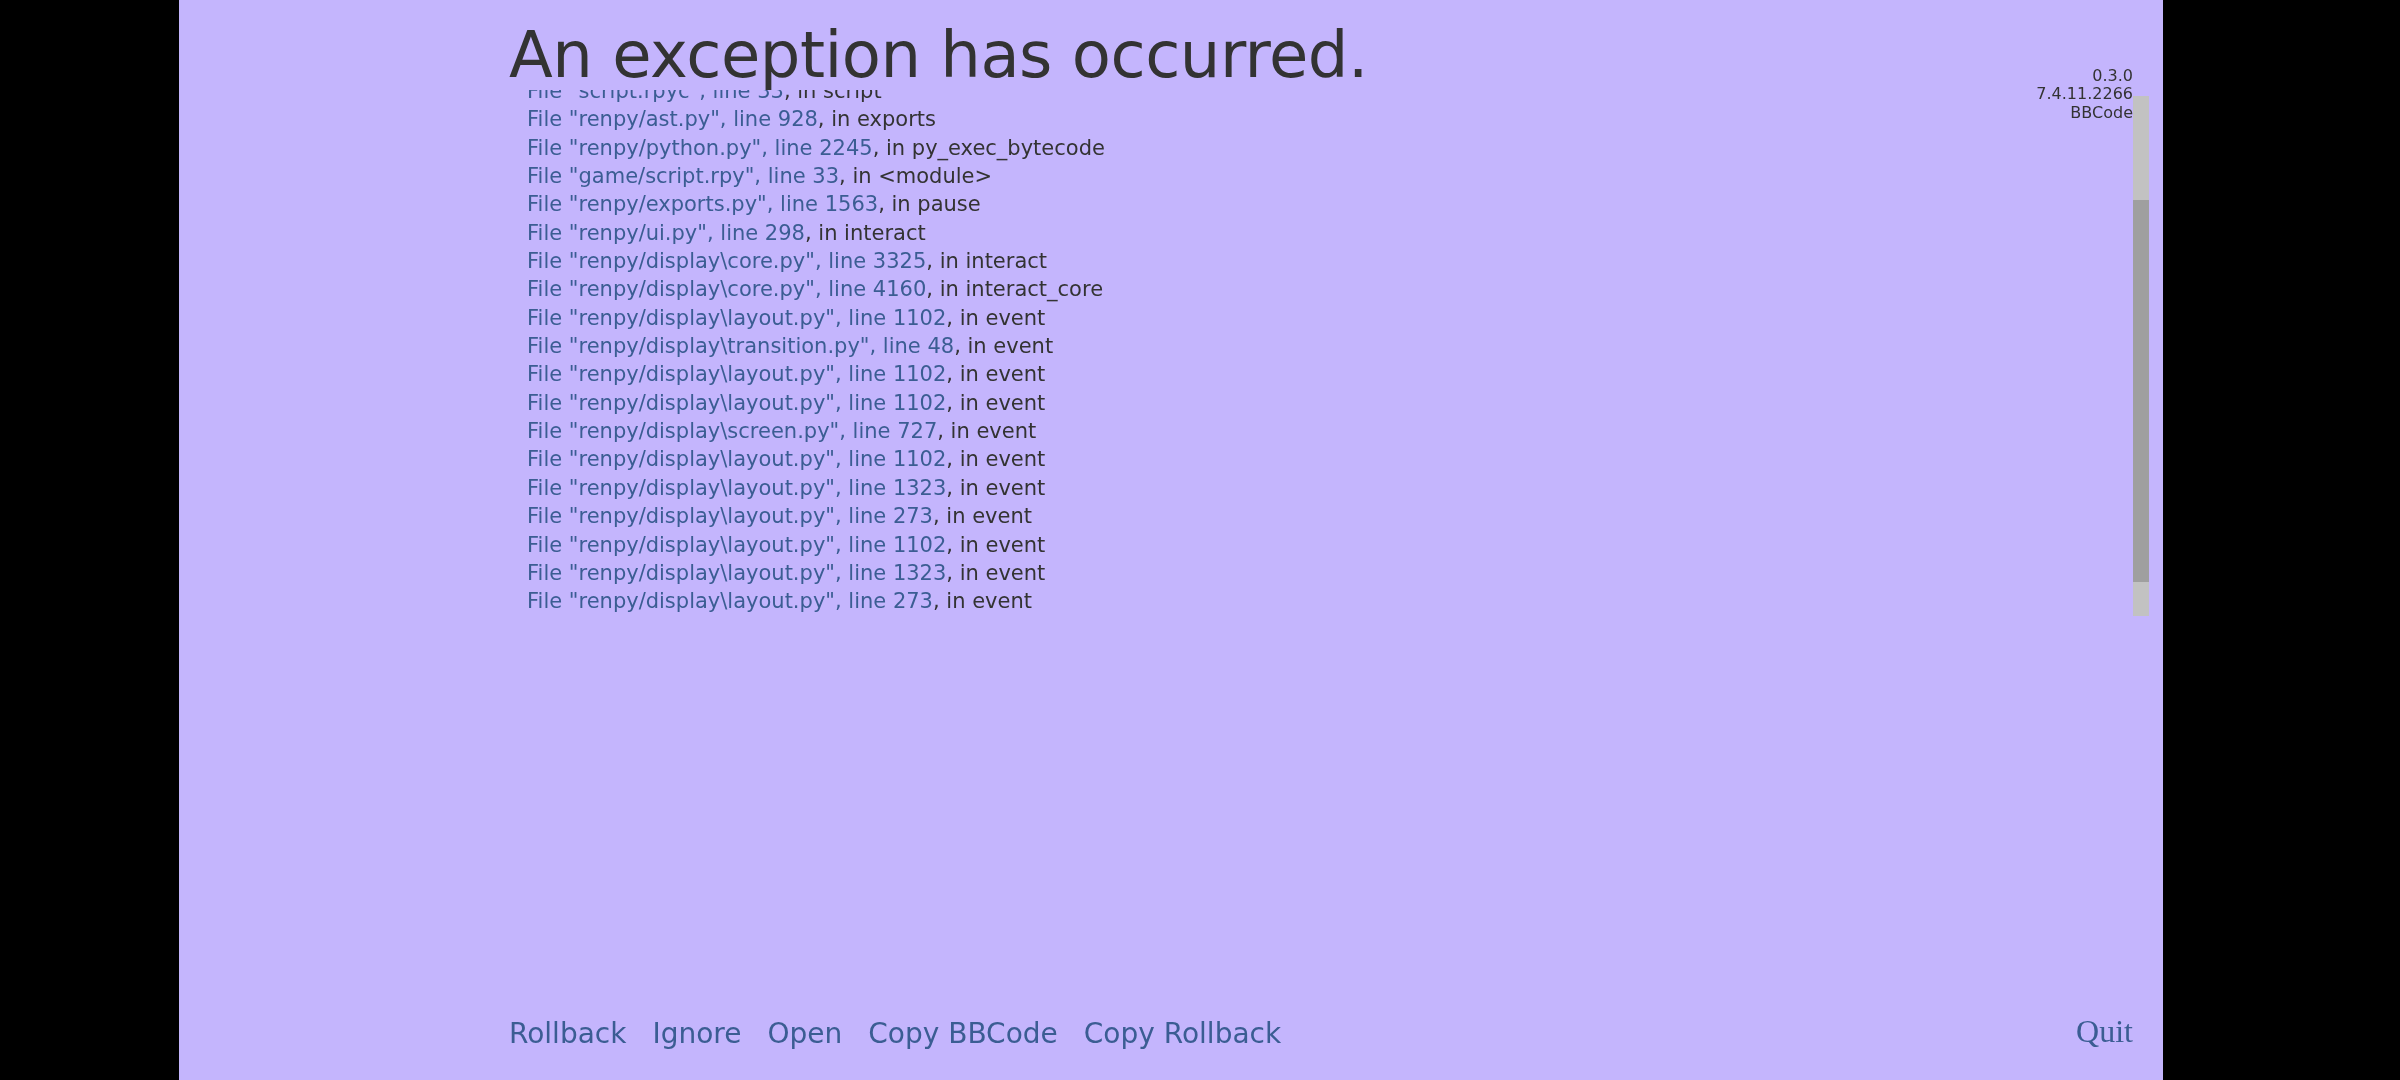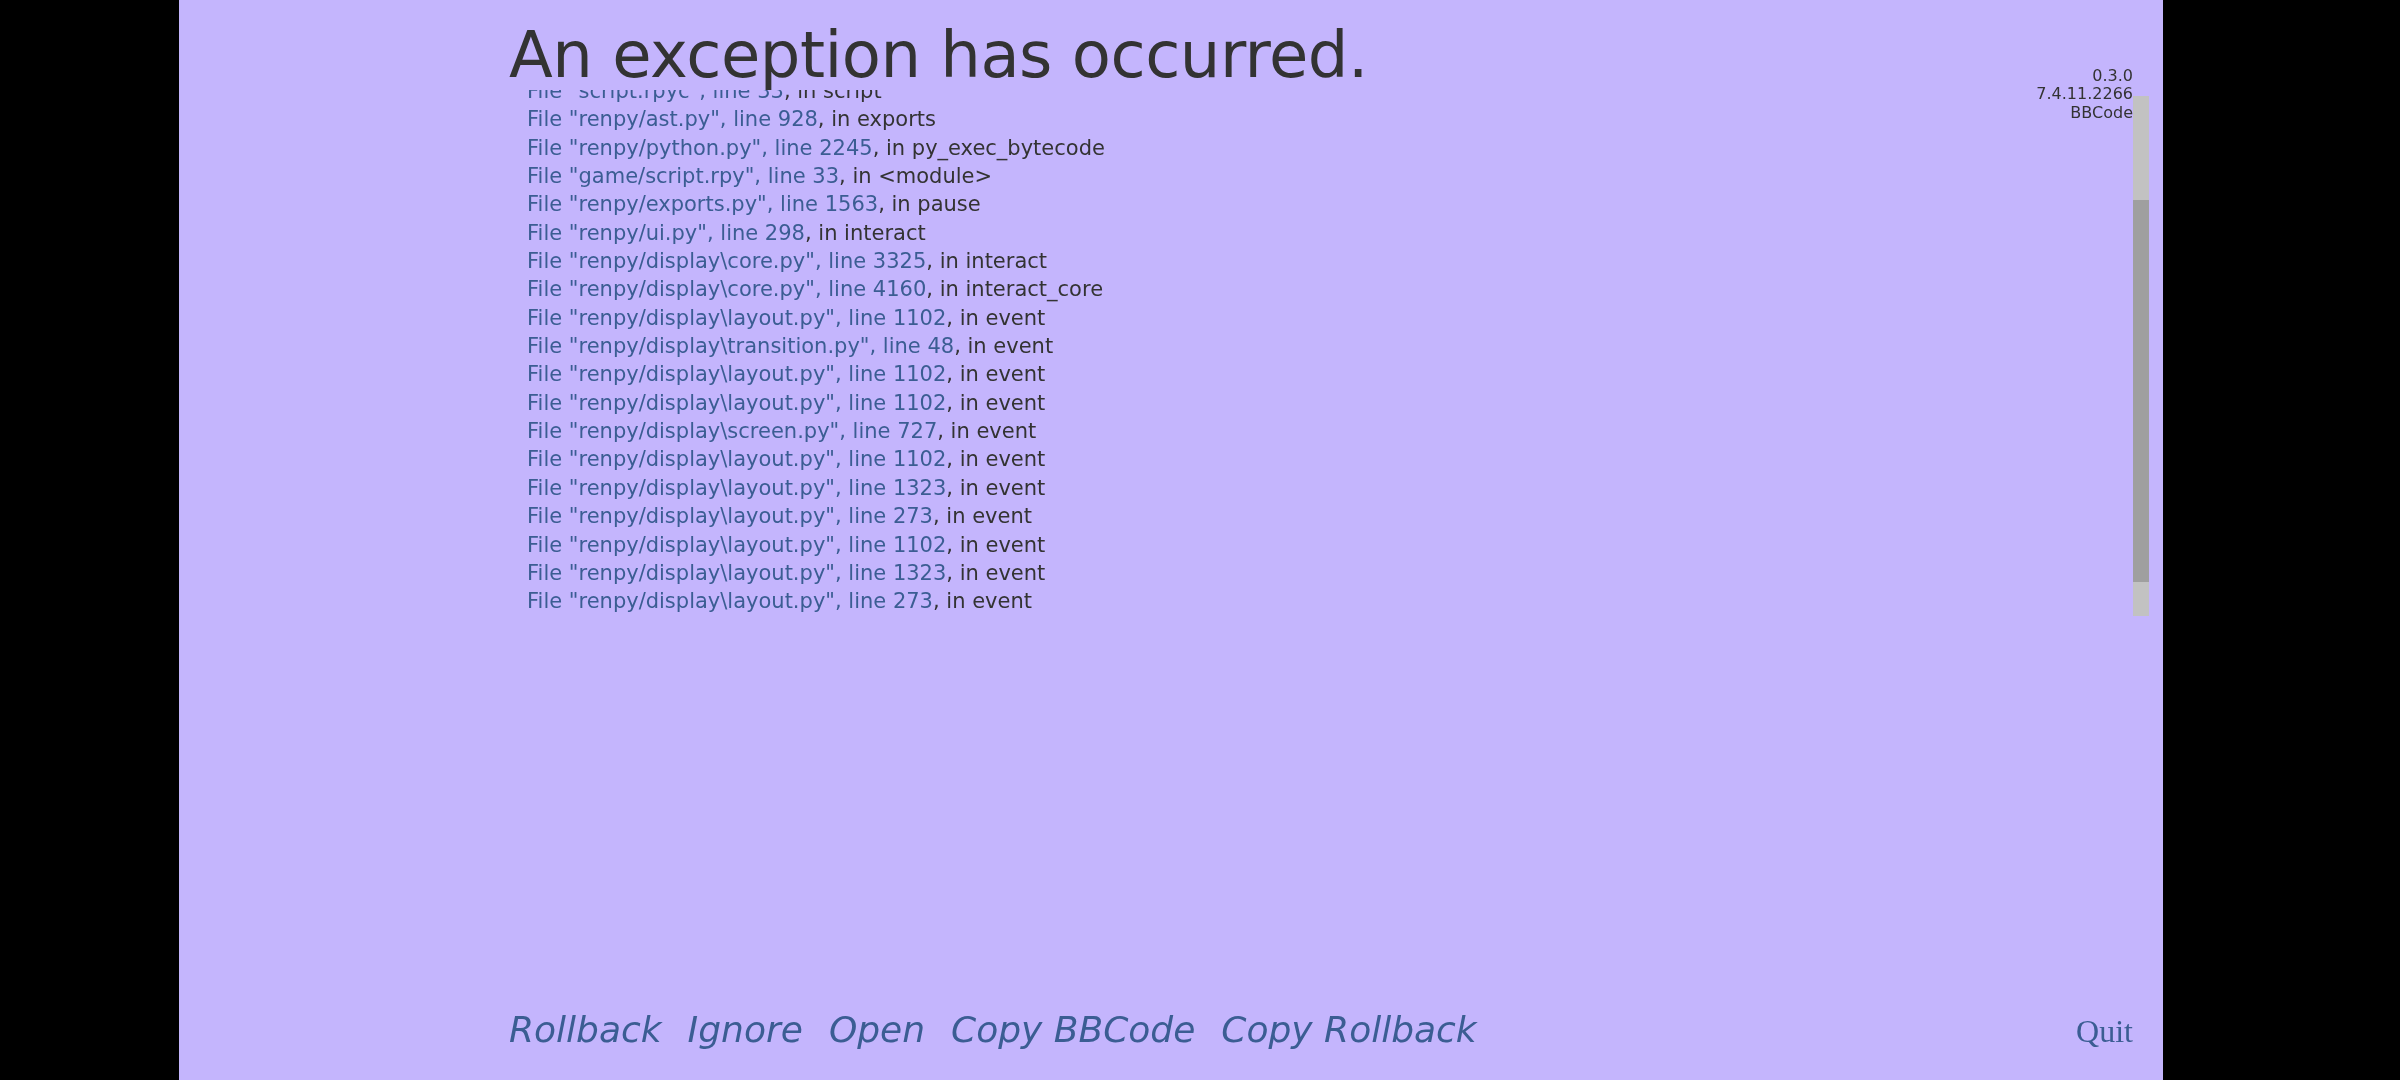--- a/index.html
+++ b/index.html
@@ -63,23 +63,22 @@
   }
   .buttons {
     position: absolute;
     left: 330px; bottom: 30px;
     display: flex;
     gap: 26px;
     align-items: baseline;
   }
   .btn {
     color: #3b5d93;
-    font-size: 36px;
+    font-size: 28px;
     cursor: pointer;
-    font-style: italic;
   }
   .btn-right {
     position: absolute;
     right: 30px; bottom: 30px;
     color: #3b5d93;
     font-size: 32px;
     cursor: pointer;
     font-family: Liberation Serif, serif;
   }
 </style>

